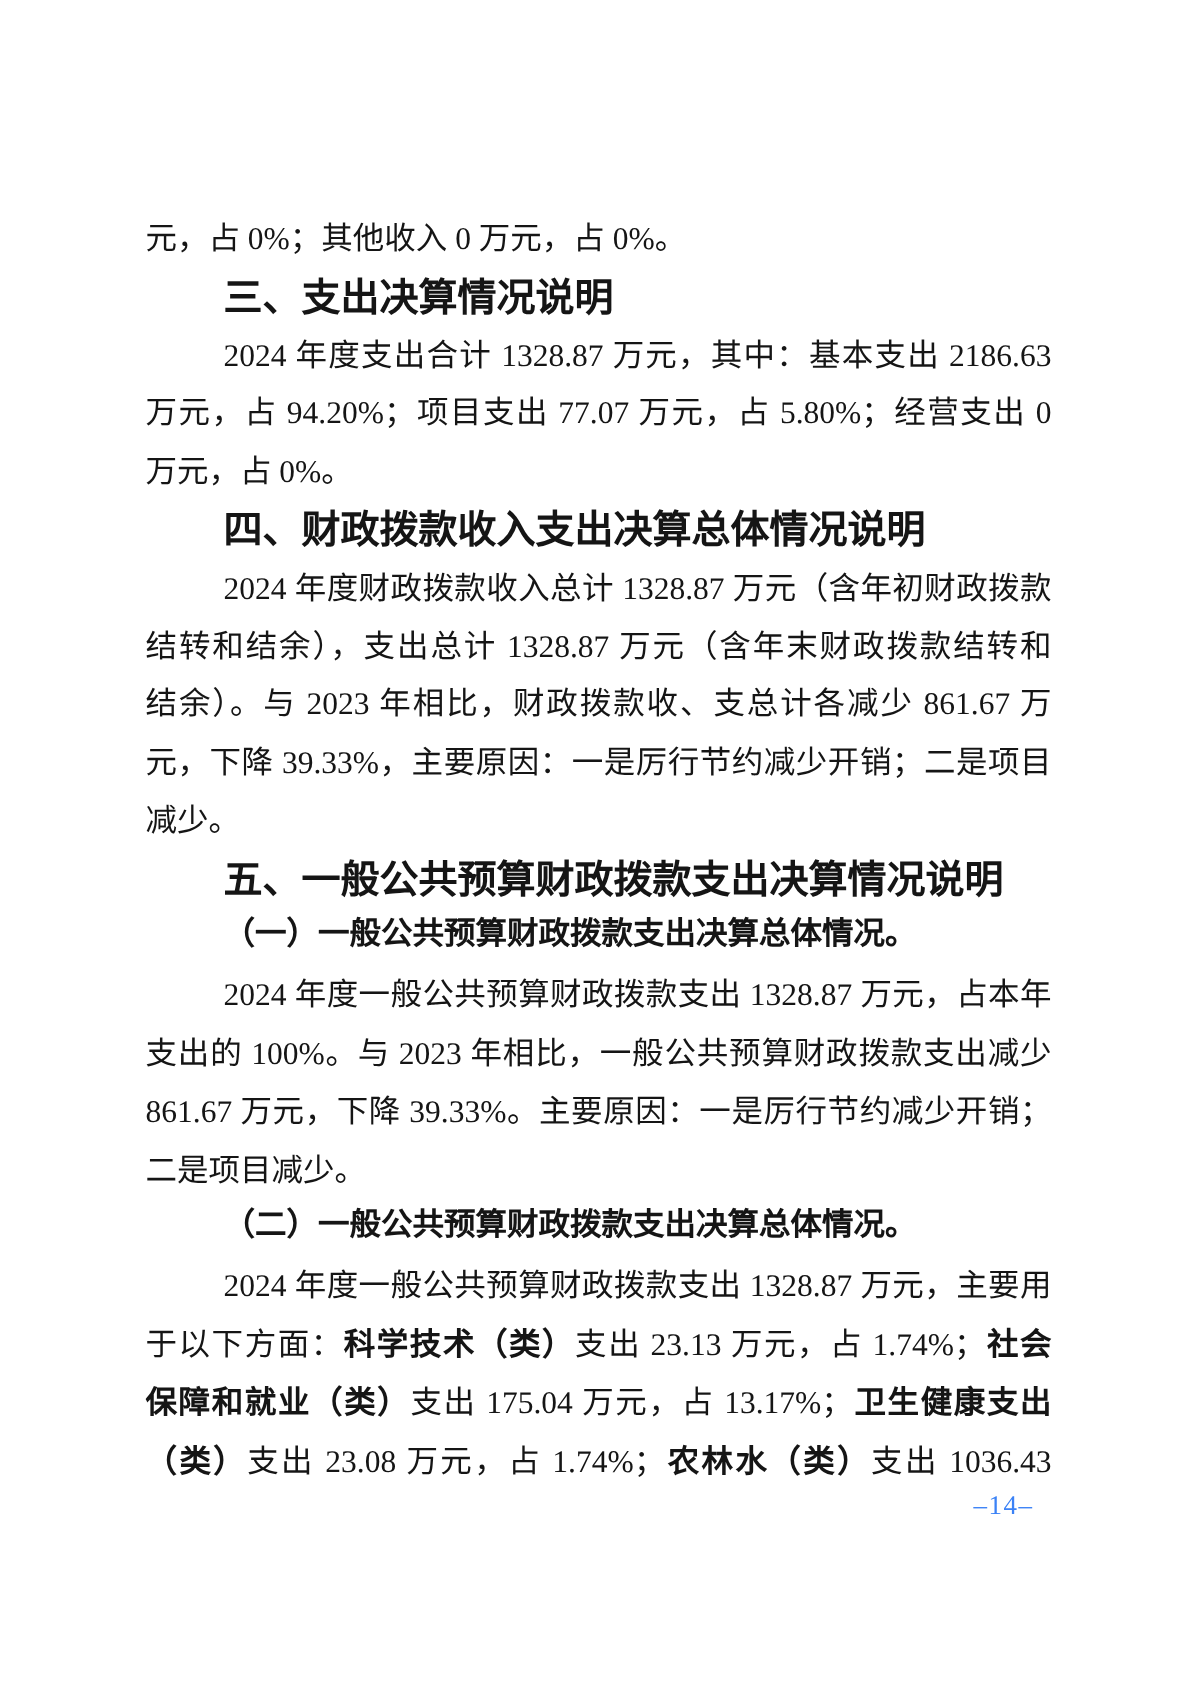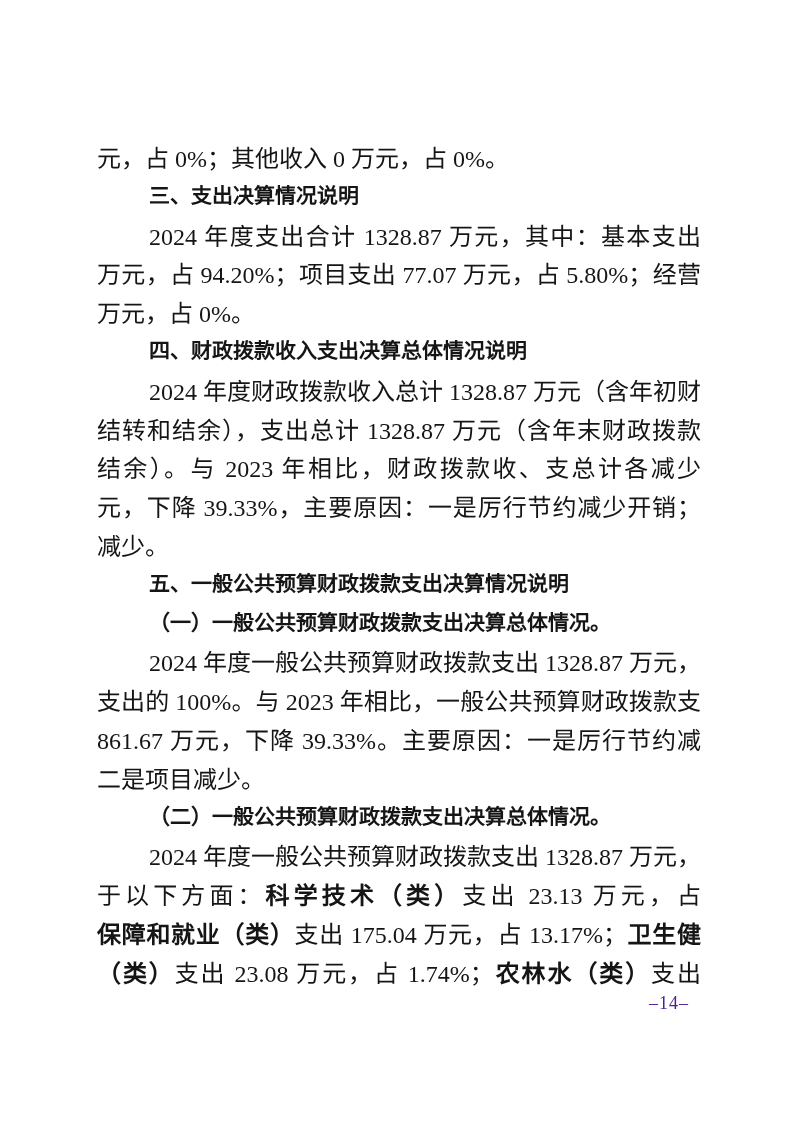--- a/index.html
+++ b/index.html
@@ -13,51 +13,51 @@
     overflow: hidden;
     font-family: "Liberation Serif", "DejaVu Serif", serif;
   }
   .content {
     position: absolute;
     left: 97px;
     top: 140px;
     width: 604px;
   }
   .line {
-    font-size: 24px;
+    font-size: 21px;
     height: 38.8px;
     line-height: 38.8px;
     overflow: hidden;
     white-space: normal;
     font-family: "Liberation Serif", "DejaVu Serif", serif;
   }
   .line.justify {
     text-align: justify;
     text-align-last: justify;
     text-justify: inter-character;
   }
   .line.indent { padding-left: 52px; }
   .line.heading-sans {
-    font-family: Liberation Mono, monospace;
+    font-family: Liberation Sans, sans-serif;
     font-weight: 700;
-    font-size: 21px;
+    font-size: 26px;
   }
   .line.heading-kai {
     font-family: Liberation Mono, monospace;
     font-weight: 700;
     font-size: 21px;
   }
   .bold { font-weight: 700; }
   .page-number {
     position: absolute;
     top: 993px;
     left: 649px;
     font-size: 18px;
     letter-spacing: 1px;
-    color: #4c1d95;
+    color: #3b82f6;
     font-family: "Liberation Serif", "DejaVu Serif", serif;
   }
 </style>
 </head>
 <body>
 
 <div class="page">
   <div class="content">
       <div class="line body"><span>元，占 0%；其他收入 0 万元，占 0%。</span></div>
       <div class="line heading-sans indent"><span class="bold">三、支出决算情况说明</span></div>

